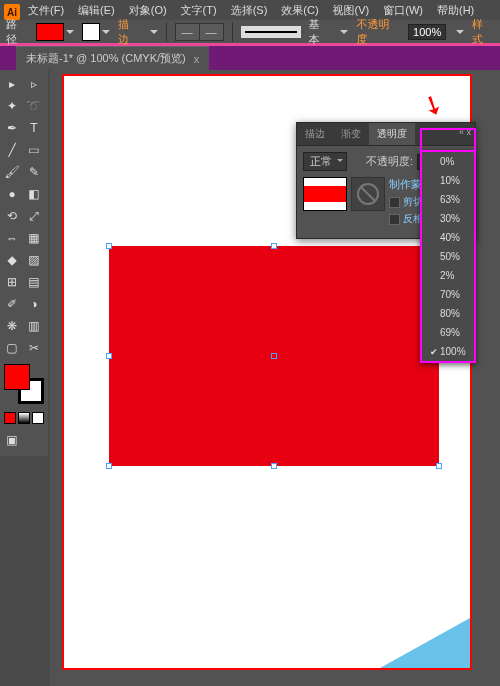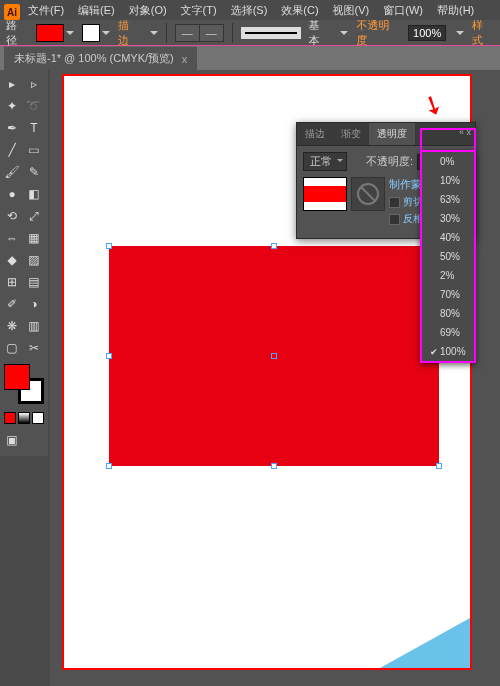--- a/index.html
+++ b/index.html
@@ -1,31 +1,31 @@
 <!DOCTYPE html>
 <html><head>
 <meta charset="utf-8">
 <style>
 *{margin:0;padding:0;box-sizing:border-box;font-family:"Microsoft YaHei",sans-serif;font-size:11px;color:#ccc;-webkit-user-select:none;user-select:none}
 body{background:#4a4a4a;width:500px;height:686px;overflow:hidden;position:relative}
 .menubar{display:flex;align-items:flex-end;height:20px;background:#4a4a4a;padding:0 4px;gap:2px}
 .ai-logo{width:16px;height:16px;background:#ff7c00;color:#3a1400;font-weight:bold;font-size:10px;display:flex;align-items:center;justify-content:center;border-radius:2px}
 .menu-item{padding:2px 6px;color:#ddd;cursor:pointer}
-.controlbar{display:flex;align-items:center;height:26px;background:#525252;padding:0 6px;gap:8px;border-bottom:1px solid #ec4899}
+.controlbar{display:flex;align-items:center;height:26px;background:#525252;padding:0 6px;gap:8px;border-bottom:3px solid #ec4899}
 .ctrl-label{color:#ddd}
 .swatch{width:28px;height:18px;background:#f00;border:1px solid #000}
 .chev{width:0;height:0;border-left:4px solid transparent;border-right:4px solid transparent;border-top:4px solid #ccc;display:inline-block;margin-left:2px}
 .divider{width:1px;height:20px;background:#333}
 .btn-seg{display:flex;border:1px solid #333}
 .btn-seg span{padding:2px 6px;background:#5a5a5a;border-right:1px solid #333}
 .btn-seg span:last-child{border-right:none}
 .stroke-prev{width:60px;height:12px;background:#ddd;position:relative}
 .stroke-prev::after{content:"";position:absolute;left:4px;right:4px;top:5px;height:2px;background:#000}
 .numbox{width:38px;height:16px;background:#333;border:1px solid #222;color:#fff;text-align:center;line-height:14px}
-.tabbar{height:24px;background:#737373;display:flex;align-items:center;padding-left:4px}
+.tabbar{height:24px;background:#701a75;display:flex;align-items:center;padding-left:16px}
 .doctab{background:#525252;padding:4px 10px;border-top:1px solid #666;display:flex;align-items:center;gap:8px}
 .doctab .x{color:#aaa;cursor:pointer}
 .workarea{position:absolute;top:70px;left:50px;right:0;bottom:0;background:#525252}
 .canvas{position:absolute;top:4px;left:12px;width:410px;height:596px;background:#fff;border:2px solid #f00}
 .redshape{position:absolute;left:45px;top:170px;width:330px;height:220px;background:#e60012}
 .sel-handle{position:absolute;width:6px;height:6px;background:#fff;border:1px solid #4aa3ff}
 .sel-center{position:absolute;width:6px;height:6px;border:1px solid #4aa3ff;left:50%;top:50%;transform:translate(-50%,-50%)}
 .toolbox{position:absolute;top:70px;left:0;width:48px;background:#525252;padding:4px 2px}
 .toolrow{display:flex;gap:2px;margin-bottom:2px}
 .tool{width:20px;height:20px;background:#525252;display:flex;align-items:center;justify-content:center;color:#ddd;font-size:12px;cursor:pointer}

